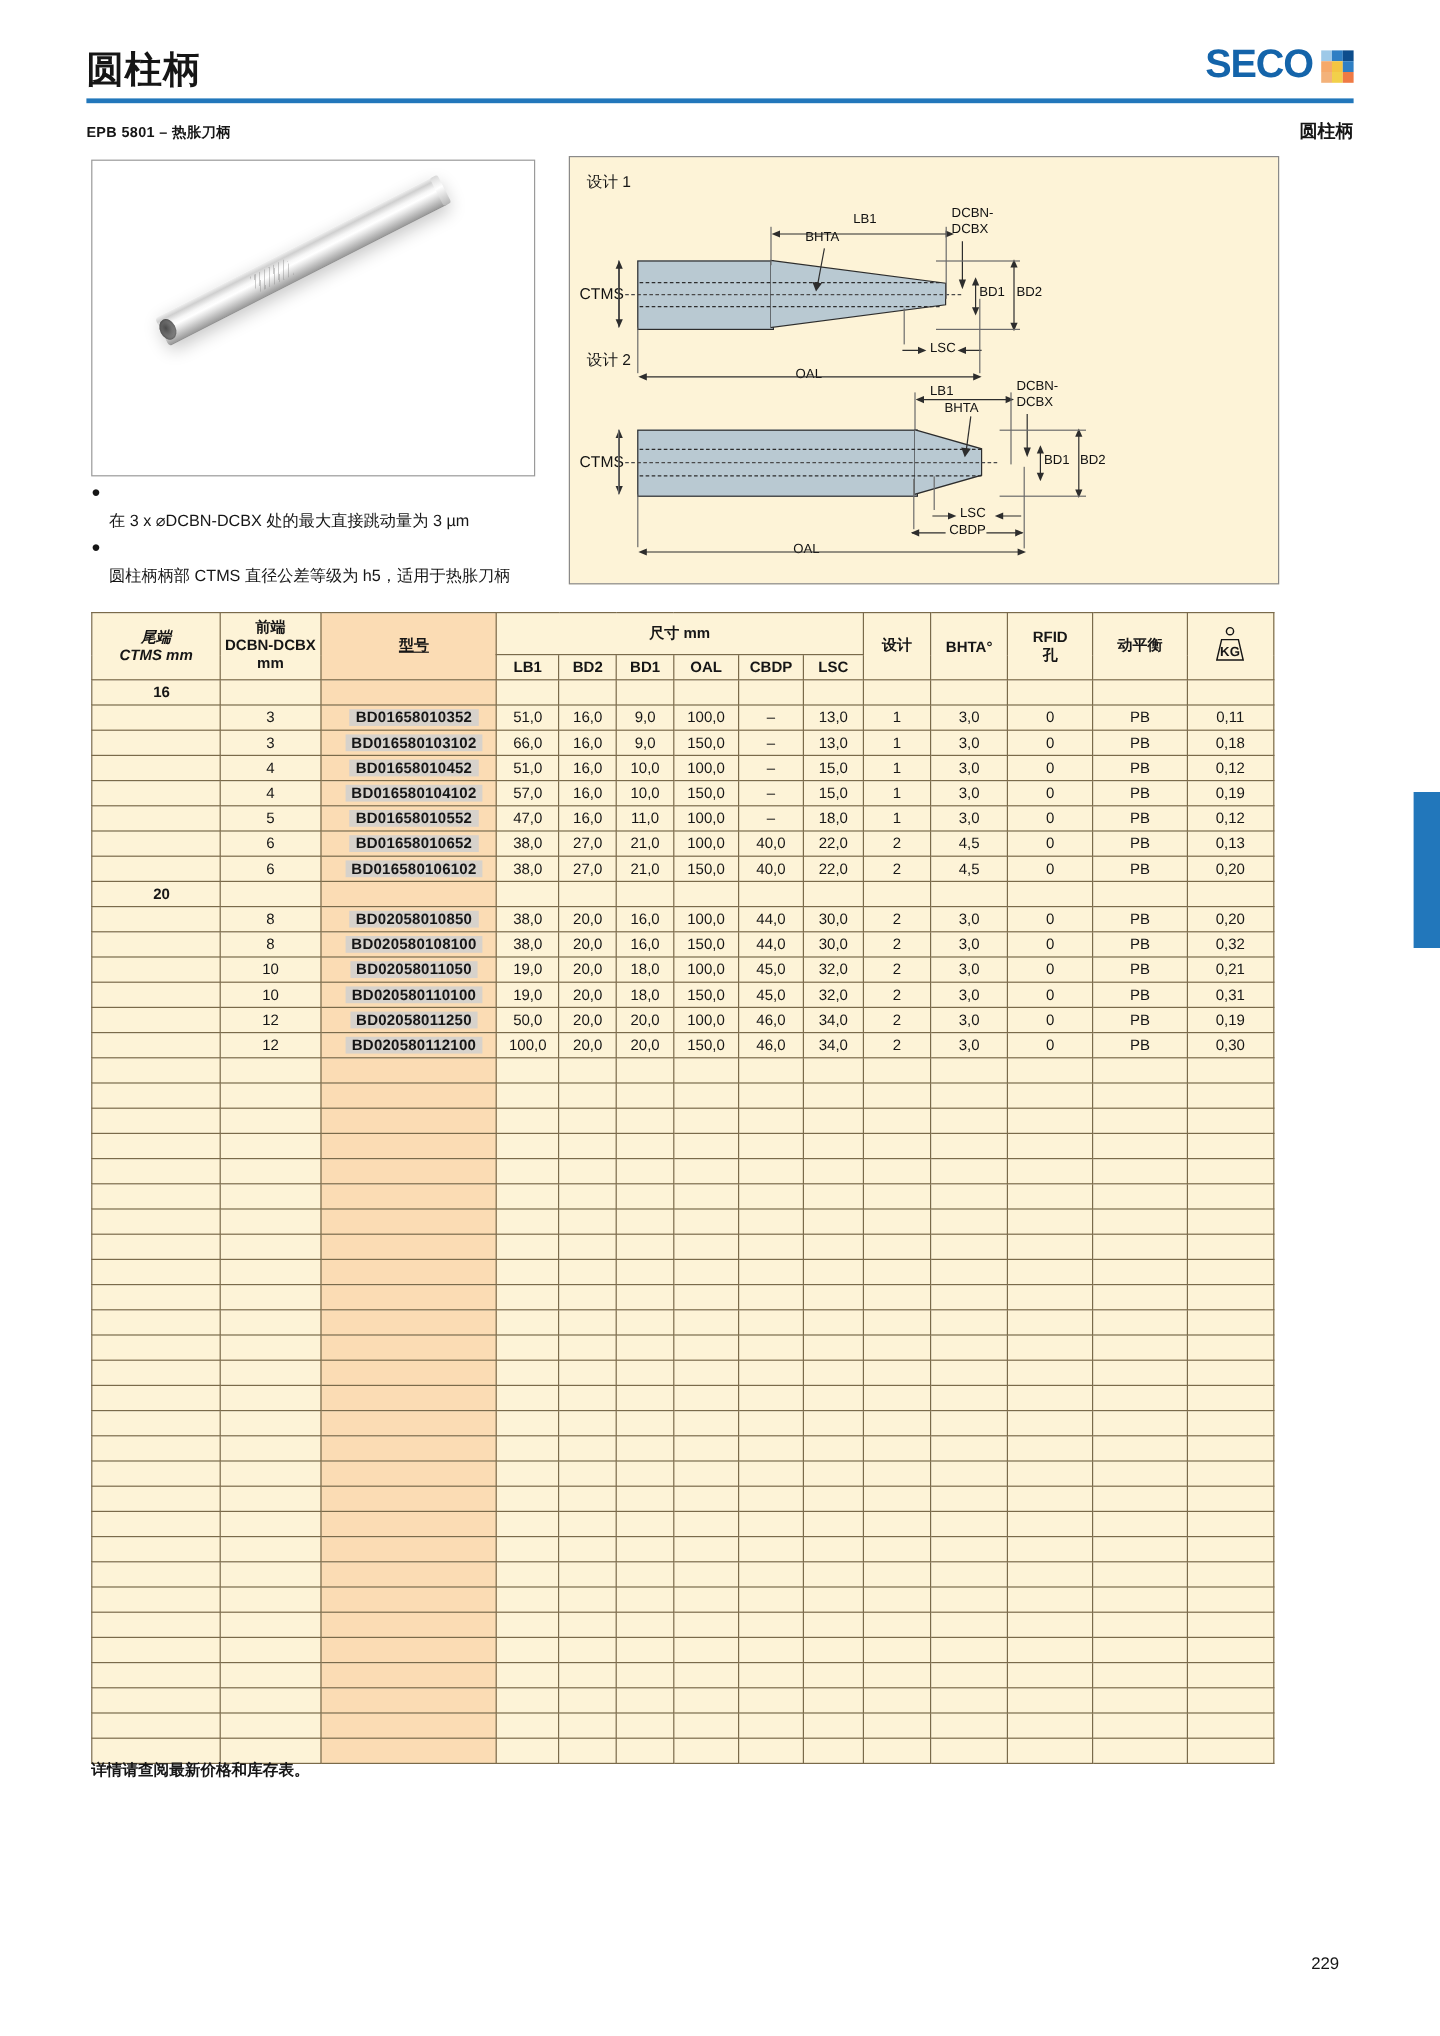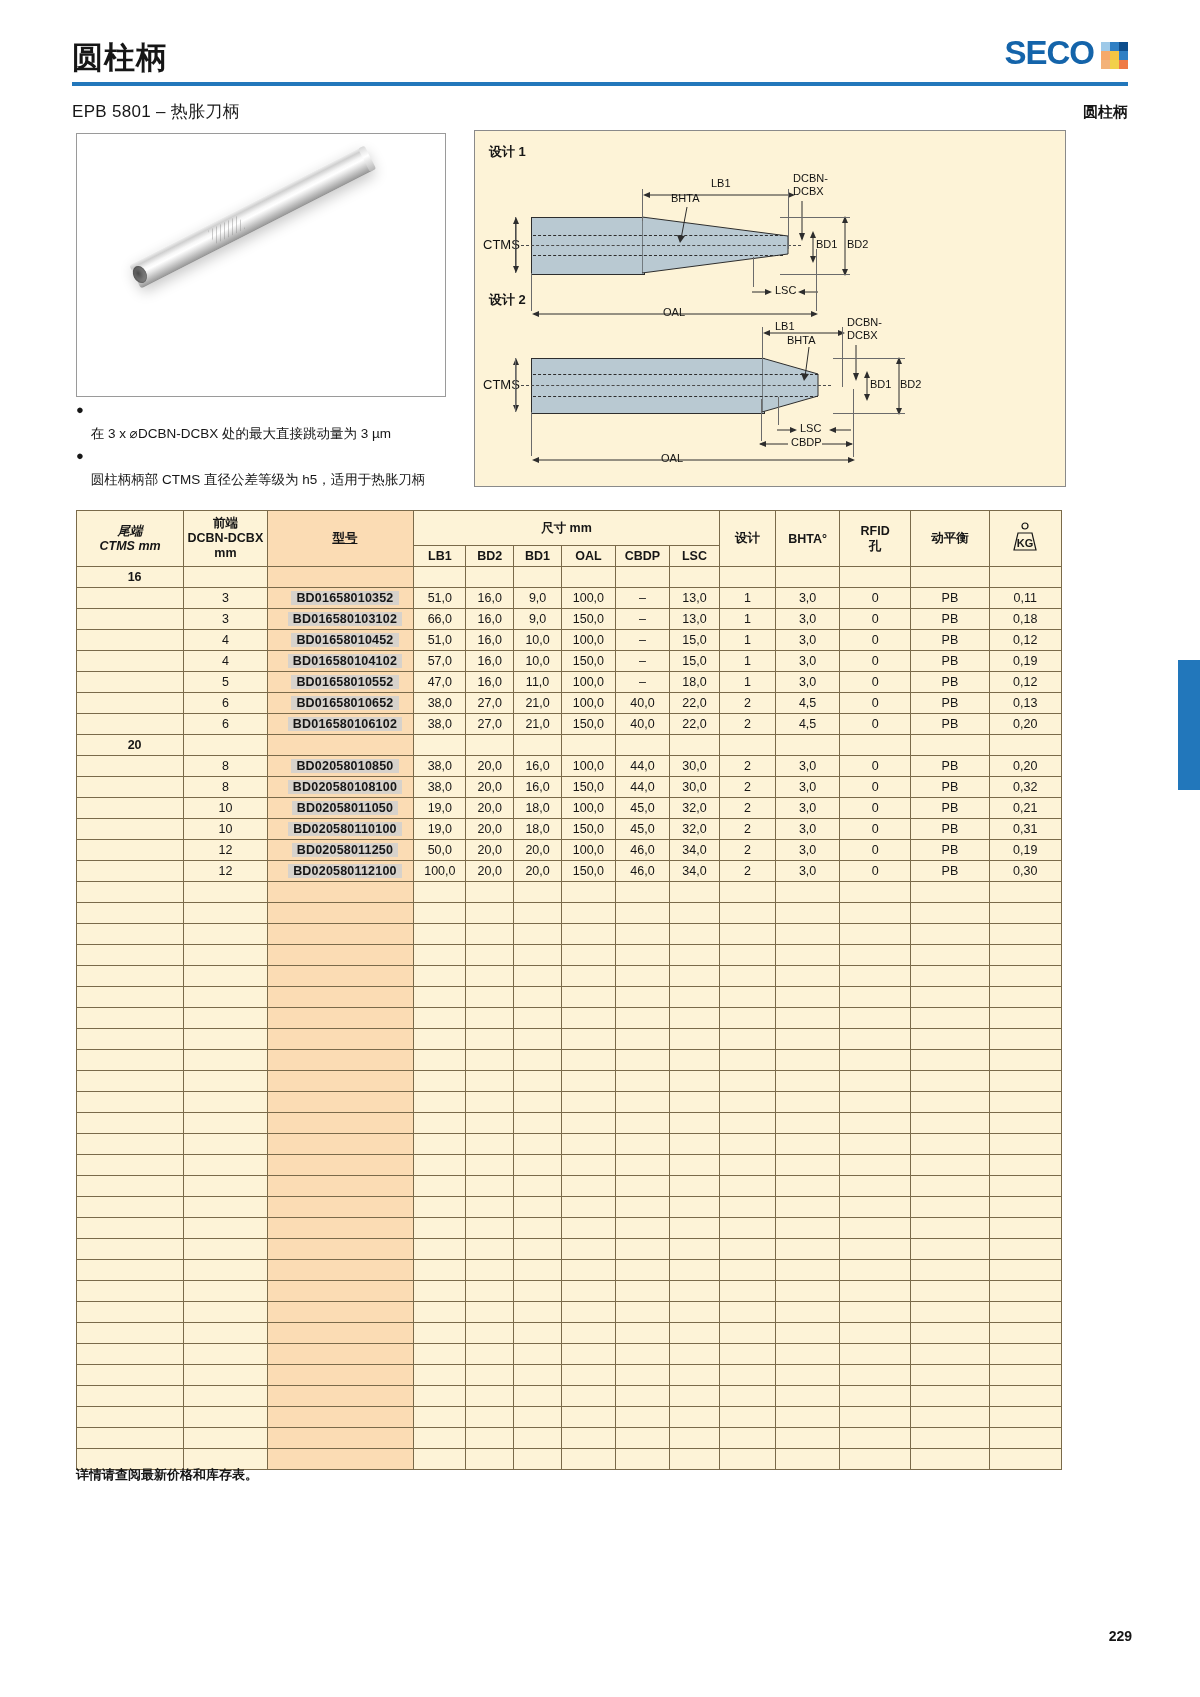--- a/index.html
+++ b/index.html
@@ -17,21 +17,21 @@
   .hdr{position:absolute;left:72px;top:36px;width:1056px;}
   .hdr-row{display:flex;align-items:flex-end;justify-content:space-between;}
   .page-title{font-size:31px;font-weight:bold;letter-spacing:1px;line-height:1;}
   .logo{display:flex;align-items:flex-end;gap:7px;padding-bottom:4px;}
   .logo-word{font-size:33px;font-weight:bold;color:#1464aa;letter-spacing:-1px;
              font-family:"Liberation Sans",sans-serif;line-height:1;}
   .logo-squares{display:grid;grid-template-columns:repeat(3,9px);grid-template-rows:repeat(3,9px);gap:0;}
   .hdr-rule{margin-top:9px;height:4px;background:#2277bb;}
 
   .sub-row{display:flex;align-items:baseline;justify-content:space-between;margin-top:14px;}
-  .sub-title{font-size:17px;font-weight:normal;letter-spacing:.3px;}
+  .sub-title{font-size:12px;font-weight:bold;letter-spacing:.3px;}
   .sub-right{font-size:15px;font-weight:bold;}
 
   
   .photo-box{position:absolute;left:76px;top:133px;width:368px;height:262px;
              border:1px solid #9a9a9a;background:#fff;overflow:hidden;}
   .tool-img{position:absolute;left:36px;top:52px;width:300px;height:170px;}
   .shank{position:absolute;left:22px;top:78px;width:262px;height:26px;
          transform:rotate(-27deg);transform-origin:left center;
          background:linear-gradient(to bottom,
             #efefef 0%,#cfcfcf 14%,#f7f7f7 34%,#ffffff 46%,
@@ -48,21 +48,21 @@
 
   
   .bullets{position:absolute;left:76px;top:400px;width:380px;font-size:13.5px;line-height:20px;}
   .bullet{display:flex;gap:7px;margin-bottom:2px;}
   .bullet .dot{flex:0 0 auto;line-height:20px;font-size:13px;}
   .bullet .btxt{flex:1 1 auto;margin-top:24px;}
 
   
   .diagram{position:absolute;left:474px;top:130px;width:590px;height:355px;
            background:#fdf3d7;border:1px solid #8a8a8a;}
-  .dlabel{position:absolute;font-size:13px;font-weight:bold;}
+  .dlabel{position:absolute;font-size:13px;font-weight:normal;}
   .dtxt{position:absolute;font-size:13px;font-family:"Liberation Sans",sans-serif;
         color:#111;white-space:nowrap;line-height:11px;}
   .body1{position:absolute;background:#b9c9d2;border:1px solid #2d2d2d;}
   .dash{position:absolute;height:0;border-top:1px dashed #2d2d2d;}
   .cl{position:absolute;height:0;border-top:1px dashed #2d2d2d;}
   .thin{position:absolute;background:#6b6b6b;height:1px;}
   .thinv{position:absolute;background:#6b6b6b;width:1px;}
 
   
   .tbl-wrap{position:absolute;left:76px;top:510px;width:986px;}
@@ -75,21 +75,21 @@
   .c-ord{background:#fbdcb4 !important;text-decoration:underline;}
   .ord-txt{display:inline-block;background:#d7d2cb;padding:0 5px;font-weight:bold;letter-spacing:.2px;}
   .grp td{font-weight:bold;height:24px;}
   .lft{text-align:left;padding-left:9px !important;}
   .hblock{line-height:15px;padding:3px 2px !important;}
   .kgcell{line-height:13px;}
   .kg-ico{display:inline-block;position:relative;}
   .kg-ico svg{display:block;}
   .empty td{height:20px;}
   .foot{position:absolute;left:76px;top:1466px;font-size:13px;font-weight:bold;}
-  .pageno{position:absolute;right:68px;top:1628px;font-size:14px;font-weight:bold;}
+  .pageno{position:absolute;right:84px;top:1628px;font-size:14px;font-weight:normal;}
   .side-tab{position:absolute;right:0;top:660px;width:22px;height:130px;background:#2277bb;}
 </style>
 </head>
 <body>
 
 <div class="page">
 
   <div class="hdr">
     <div class="hdr-row">
       <div class="page-title">圆柱柄</div>

